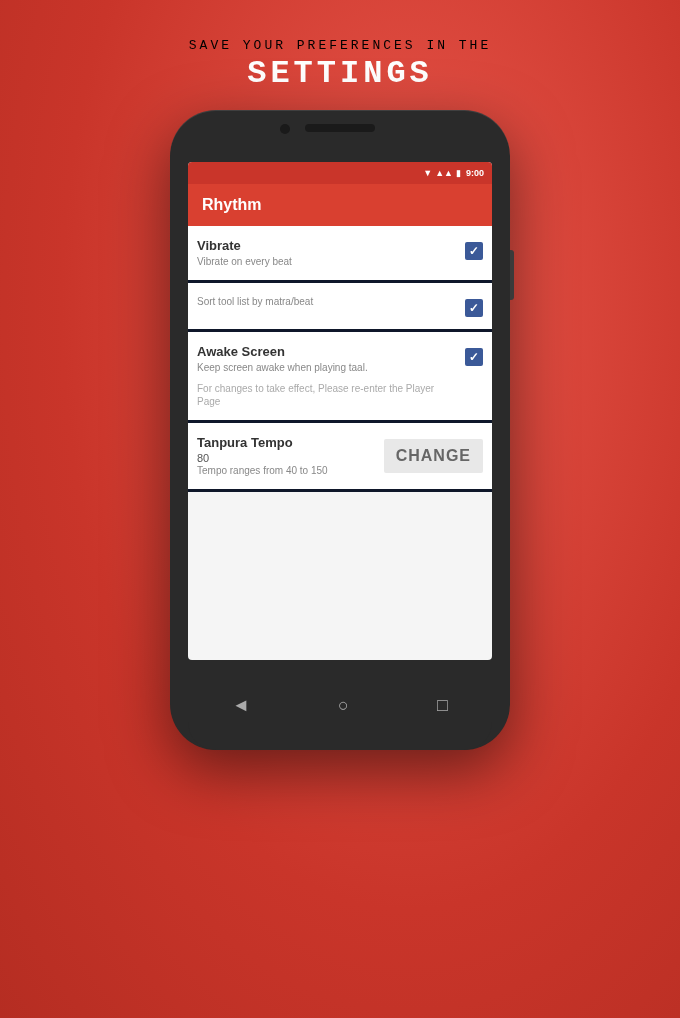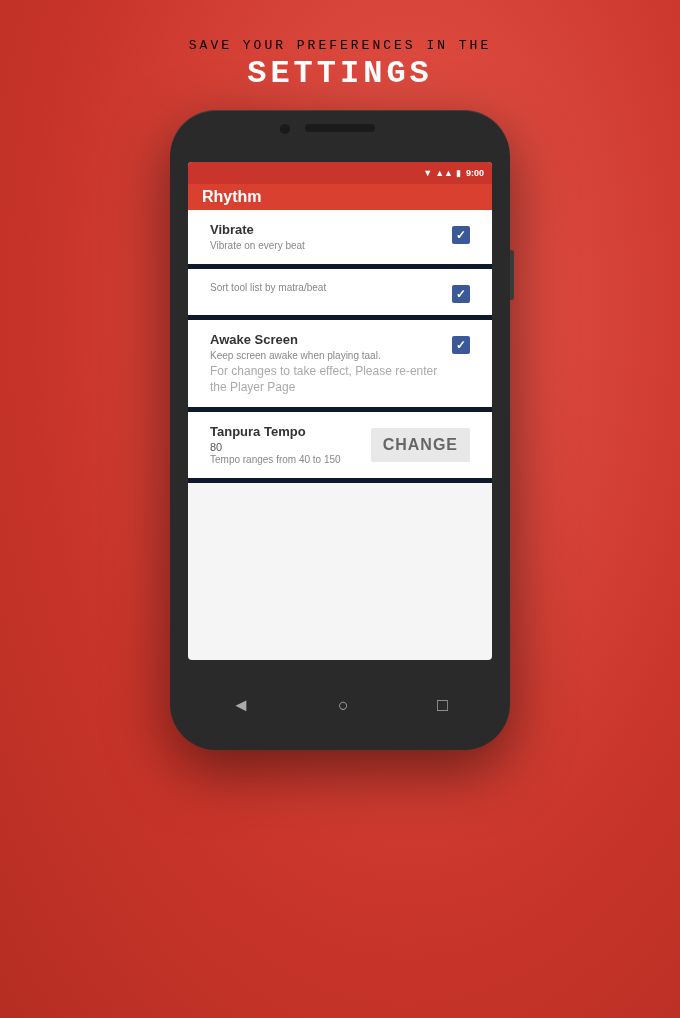--- a/index.html
+++ b/index.html
@@ -127,42 +127,42 @@
     .time-text {
       color: #fff;
       font-size: 9px;
       font-weight: bold;
       margin-left: 2px;
     }
 
     
     .toolbar {
       background: #d94030;
-      height: 26px;
+      height: 42px;
       display: flex;
       align-items: center;
       padding: 0 14px;
     }
 
     .toolbar-title {
       color: #fff;
       font-size: 16px;
       font-weight: bold;
     }
 
     
     .settings-list {
       background: #fff;
       flex: 1;
       overflow: hidden;
     }
 
     .settings-item {
-      padding: 12px 22px;
-      border-bottom: 5px solid #0f172a;
+      padding: 12px 9px;
+      border-bottom: 3px solid #0f172a;
       display: flex;
       align-items: flex-start;
       justify-content: space-between;
       gap: 8px;
     }
 
     .settings-item-text {
       flex: 1;
     }
 
@@ -173,23 +173,23 @@
       margin-bottom: 2px;
     }
 
     .settings-item-desc {
       font-size: 10px;
       color: #888;
       line-height: 1.3;
     }
 
     .settings-item-note {
-      font-size: 12px;
+      font-size: 10px;
       color: #aaa;
-      margin-top: 2px;
+      margin-top: 8px;
       line-height: 1.3;
     }
 
     .checkbox {
       width: 18px;
       height: 18px;
       background: #3b5998;
       border-radius: 2px;
       flex-shrink: 0;
       margin-top: 4px;

